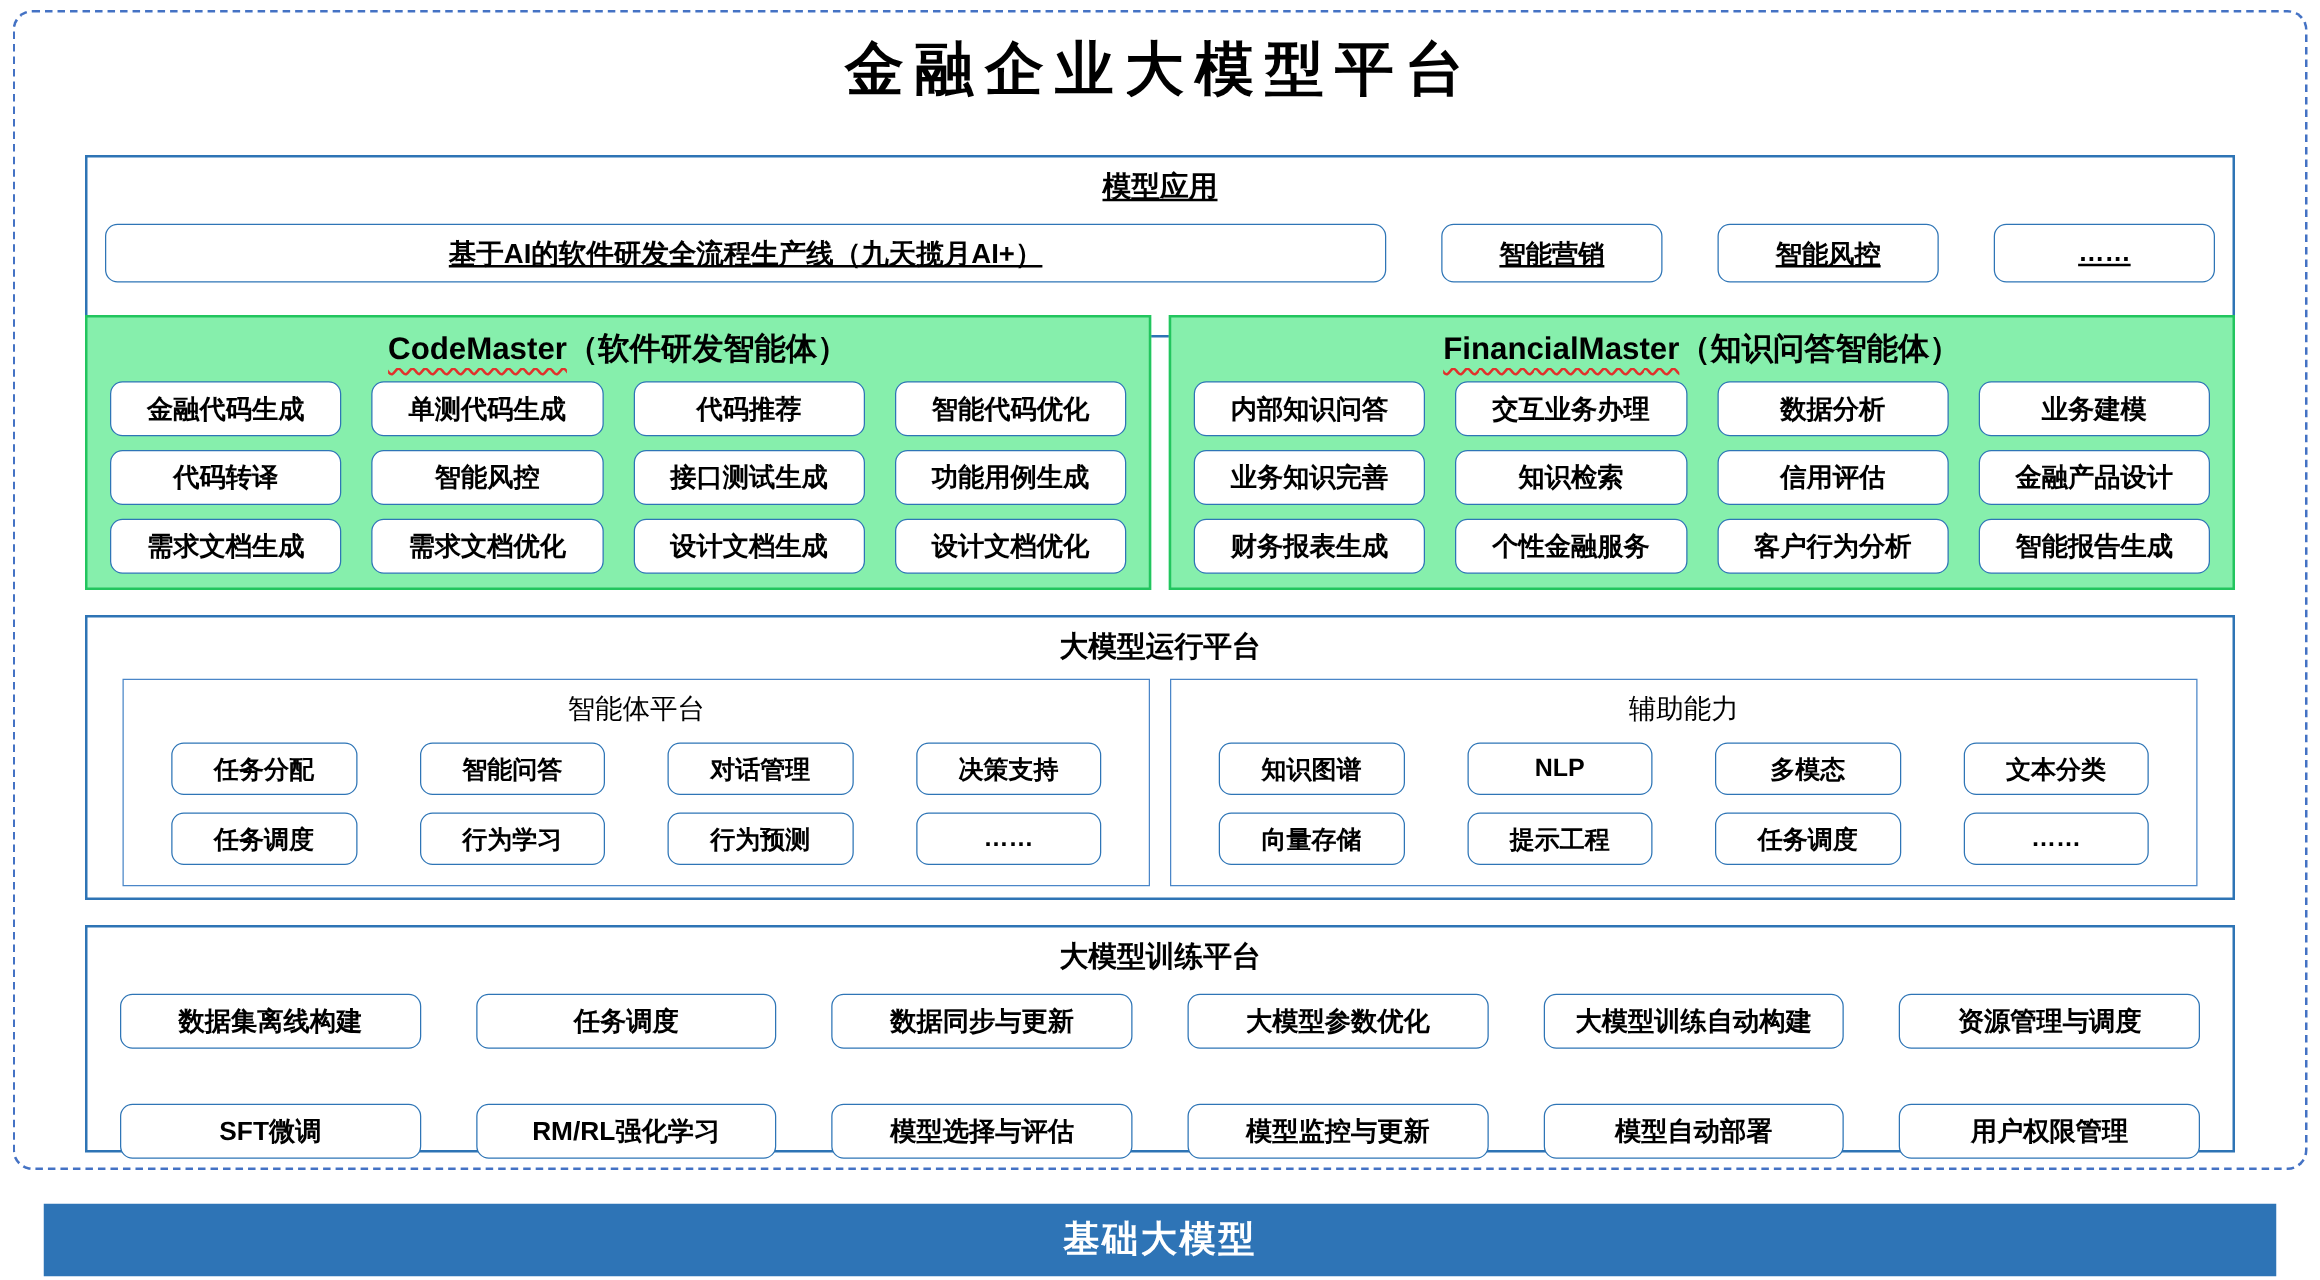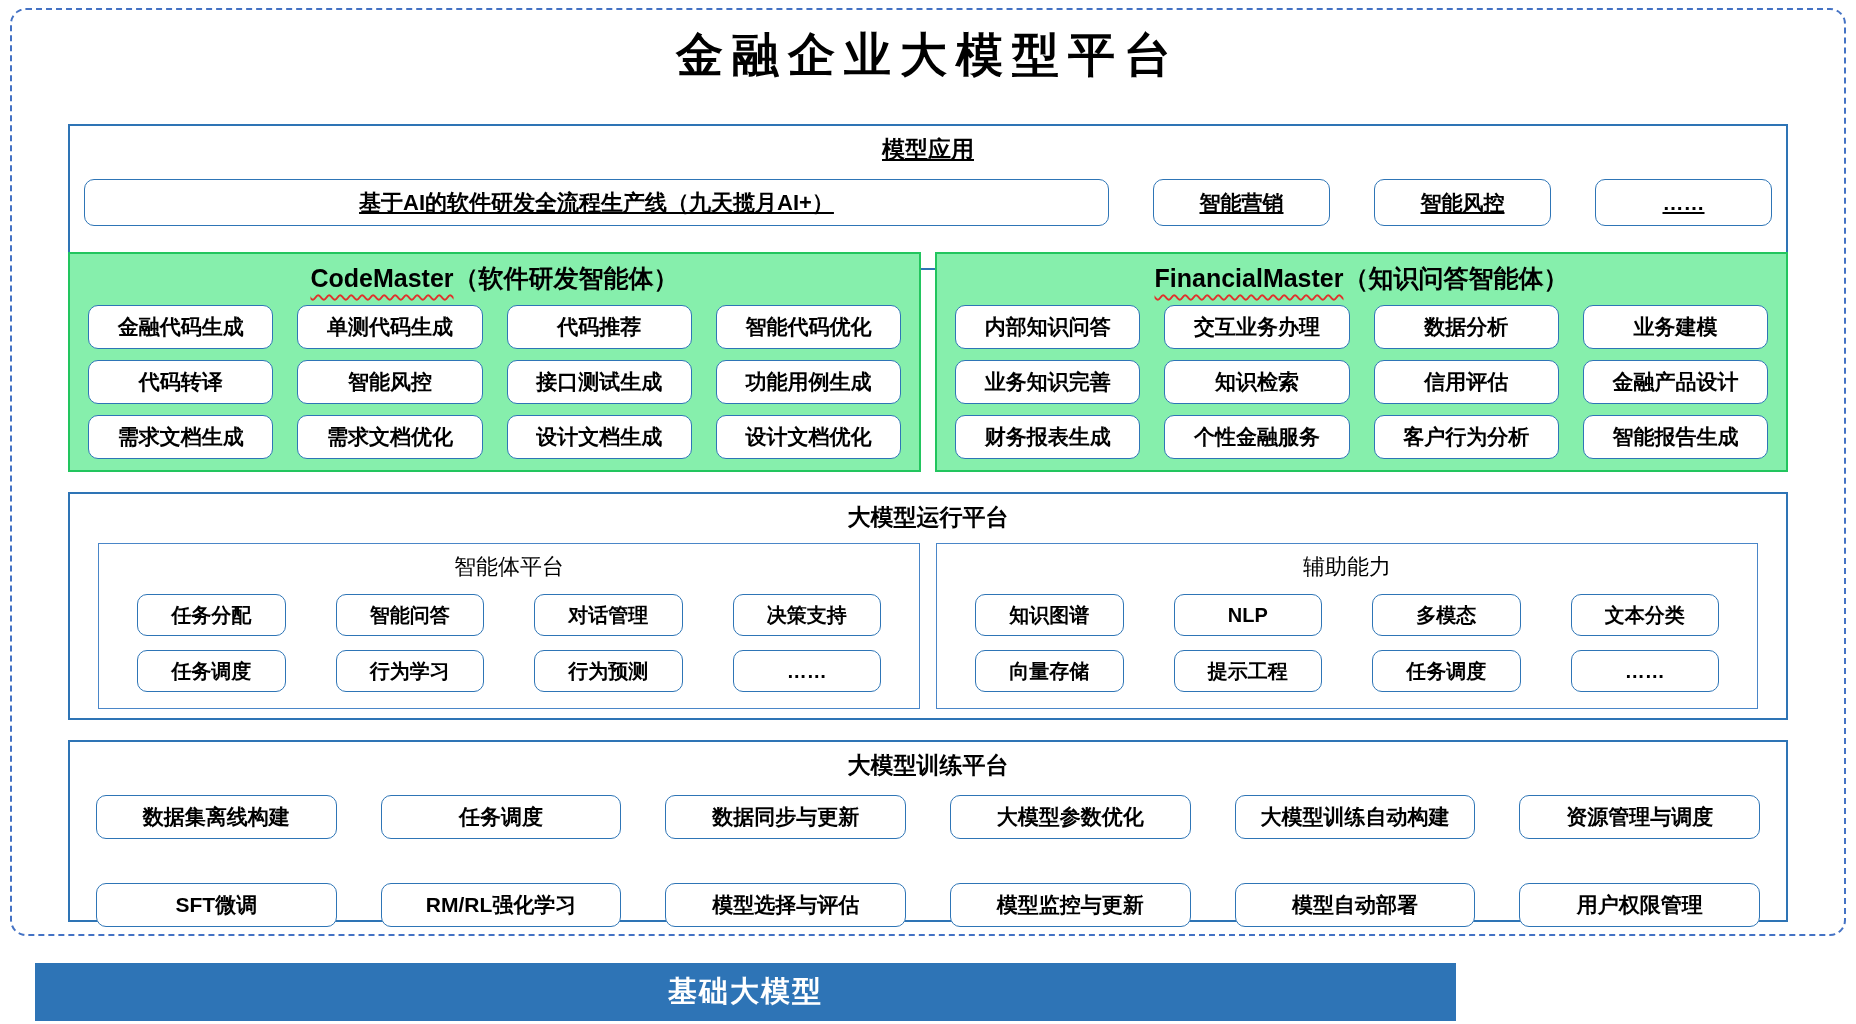--- a/index.html
+++ b/index.html
@@ -33,21 +33,21 @@
   .sub-row{display:flex;gap:16px;margin:10px 28px 0 28px;height:166px;}
   .sub{flex:1;border:1.5px solid #4A86C8;box-sizing:border-box;background:#fff;}
   .sub-title{text-align:center;font-size:22px;font-weight:normal;padding-top:8px;}
   .sub-grid{display:grid;grid-template-columns:repeat(4,1fr);column-gap:50px;row-gap:14px;margin:12px 38px 0 38px;}
   .sub-grid .box{height:42px;font-size:20px;}
   
   .training{top:730px;height:182px;}
   .grid6{display:grid;grid-template-columns:repeat(6,1fr);column-gap:28px;row-gap:14px;margin:14px 26px 0 26px;gap:44px;}
   .grid6 .box{height:44px;}
   
-  .foundation-bar{position:absolute;left:35px;top:963px;width:1421px;height:58px;background:#2E74B6;
+  .foundation-bar{position:absolute;left:35px;top:963px;width:1786px;height:58px;background:#2E74B6;
           color:#fff;display:flex;align-items:center;justify-content:center;
           font-size:29px;font-weight:600;letter-spacing:2px;}
 </style>
 </head>
 <body>
 
 <div class="canvas">
   <div class="dashed-frame">
 
     <div class="main-title">金融企业大模型平台</div>

